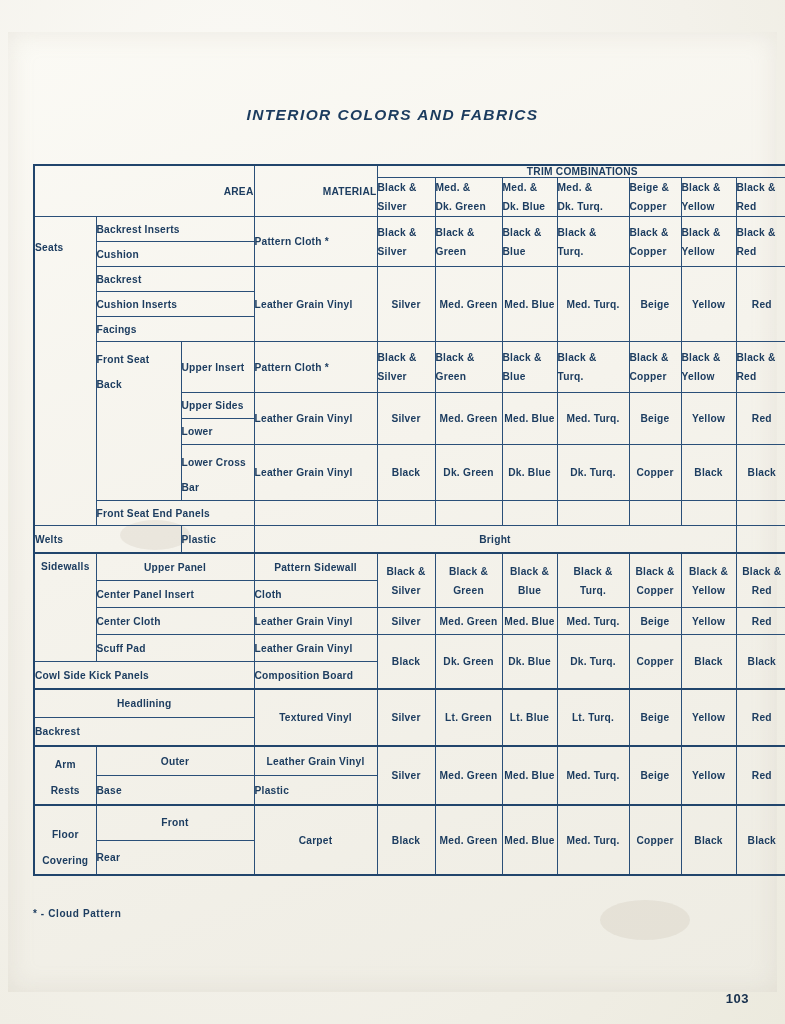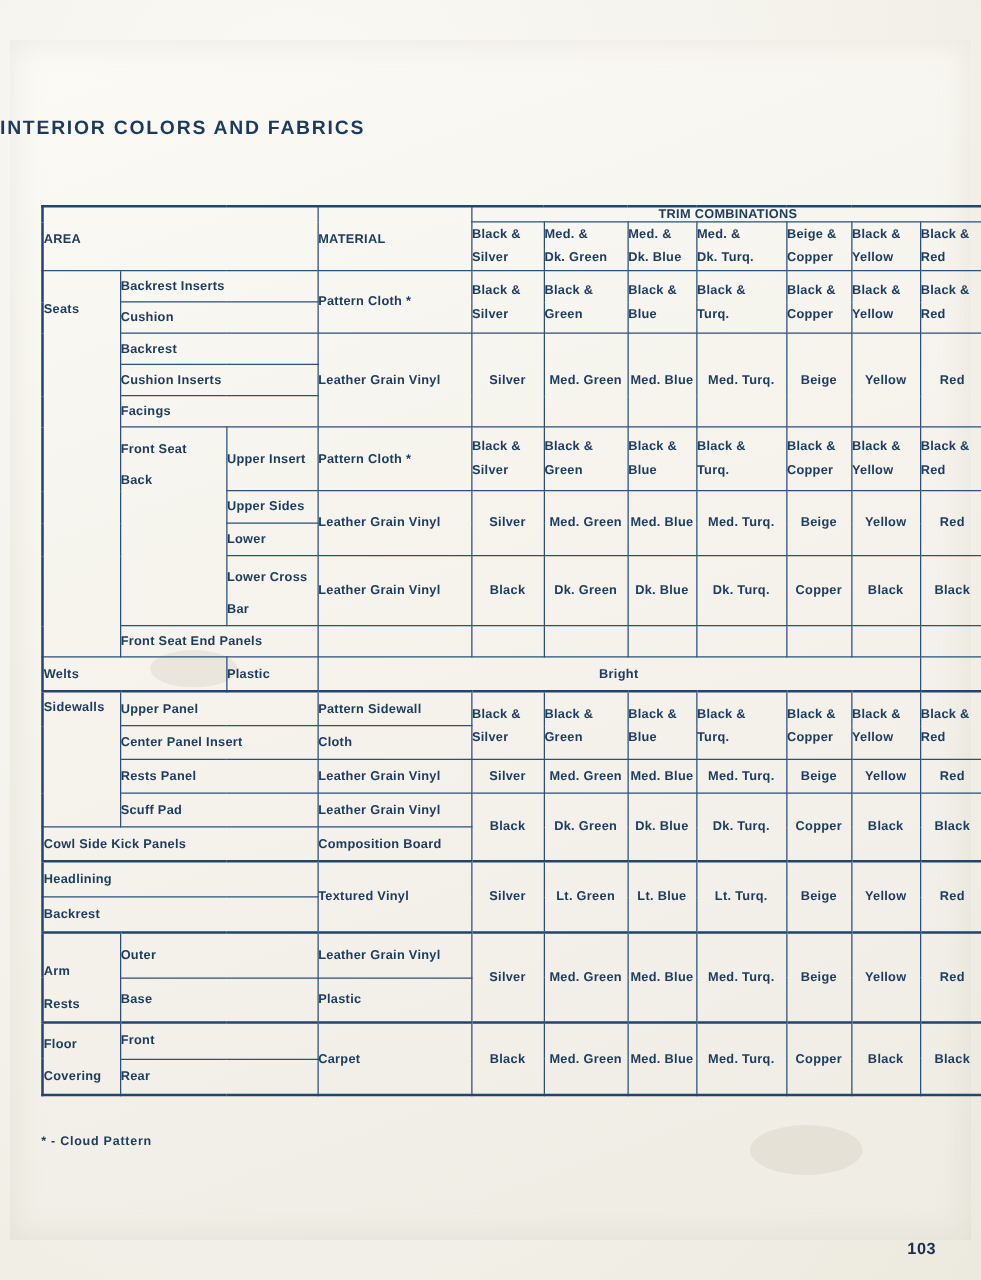--- a/index.html
+++ b/index.html
@@ -25,23 +25,24 @@
   .paper-edge {
     position: absolute;
     left: 8px; top: 32px;
     width: 769px; height: 960px;
     background: linear-gradient(160deg,#fbfaf5 0%,#f5f3ec 45%,#eeece3 100%);
     box-shadow: inset 0 0 26px rgba(180,175,155,0.22);
   }
 
   .title-block {
     position: absolute;
-    left: 0; top: 92px;
+    left: 0; top: 104px;
     width: 785px;
-    text-align: left;
+    text-align: center;
+    font-style: italic;
   }
   .title-line {
     font-weight: bold;
     letter-spacing: 1.4px;
     font-size: 15.5px;
     line-height: 21px;
     color: #1b3b5e;
   }
   .title-line.l2 { font-size: 15.5px; letter-spacing: 1.3px; }
 
@@ -69,21 +70,21 @@
   table.spec { border: 2px solid #21456c; }
 
   .cell {
     padding: 3px 6px;
     line-height: 15px;
   }
   .cl { text-align: left; }
   .cc { text-align: center; }
 
   th.hdr-area, th.hdr-material {
-    text-align: left;
+    text-align: right;
     letter-spacing: 1.3px;
     font-size: 10.6px;
     vertical-align: middle;
     margin-top: 48px;
   }
   th.hdr-trim {
     text-align: center;
     letter-spacing: 1.1px;
     font-size: 10.4px;
     padding: 8px 0 7px 0;
@@ -96,21 +97,21 @@
     font-size: 10.2px;
     vertical-align: middle;
   }
   th.trimcol .c2 { display:block; }
 
   td.two-line {
     line-height: 19px;
   }
   td.two-line .c2 { display: block; }
 
-  .sec-top { border-top: 2px solid #21456c !important; }
+  .sec-top { border-top: 2px solid #21456c !important; text-align: center; }
   .thin-bottom { border-bottom: 1px solid #5d7e9f; margin-top: 12px; }
 
   .footnote {
     position: absolute;
     left: 33px; top: 908px;
     font-size: 10px;
     font-weight: bold;
     letter-spacing: 0.6px;
     color: #1d3d60;
   }
@@ -368,21 +369,21 @@
           <span>Black &amp;</span>
           <span class="c2">Red</span>
         </td>
       </tr>
       <tr>
         <td class="cell cl" colspan="2" style="height:26px">Center Panel Insert</td>
         <td class="cell cl">Cloth</td>
       </tr>
 
       <tr>
-        <td class="cell cl" colspan="2" style="height:26px">Rests Panel</td>
+        <td class="cell cl" colspan="2" style="height:26px">Center Cloth</td>
         <td class="cell cl">Leather Grain Vinyl</td>
         <td class="cell cc">Silver</td>
         <td class="cell cc">Med. Green</td>
         <td class="cell cc">Med. Blue</td>
         <td class="cell cc">Med. Turq.</td>
         <td class="cell cc">Beige</td>
         <td class="cell cc">Yellow</td>
         <td class="cell cc">Red</td>
       </tr>
 
@@ -412,41 +413,41 @@
         <td class="cell cc sec-top" rowspan="2">Lt. Turq.</td>
         <td class="cell cc sec-top" rowspan="2">Beige</td>
         <td class="cell cc sec-top" rowspan="2">Yellow</td>
         <td class="cell cc sec-top" rowspan="2">Red</td>
       </tr>
       <tr>
         <td class="cell cl" colspan="3" style="height:27px">Backrest</td>
       </tr>
 
       <tr>
-        <td class="cell cl sec-top" rowspan="2" style="vertical-align:top;padding-top:18px;line-height:26px">
+        <td class="cell cl sec-top" rowspan="2" style="vertical-align:top;padding-top:5px;line-height:26px">
           <span>Arm</span>
           <span style="display:block">Rests</span>
         </td>
         <td class="cell cl thin-bottom sec-top" colspan="2" style="height:26px">Outer</td>
         <td class="cell cl sec-top">Leather Grain Vinyl</td>
         <td class="cell cc sec-top" rowspan="2">Silver</td>
         <td class="cell cc sec-top" rowspan="2">Med. Green</td>
         <td class="cell cc sec-top" rowspan="2">Med. Blue</td>
         <td class="cell cc sec-top" rowspan="2">Med. Turq.</td>
         <td class="cell cc sec-top" rowspan="2">Beige</td>
         <td class="cell cc sec-top" rowspan="2">Yellow</td>
         <td class="cell cc sec-top" rowspan="2">Red</td>
       </tr>
       <tr>
         <td class="cell cl" colspan="2" style="height:26px">Base</td>
         <td class="cell cl">Plastic</td>
       </tr>
 
       <tr>
-        <td class="cell cl sec-top" rowspan="2" style="vertical-align:top;padding-top:4px;line-height:26px">
+        <td class="cell cl sec-top" rowspan="2" style="vertical-align:top;padding-top:16px;line-height:26px">
           <span>Floor</span>
           <span style="display:block">Covering</span>
         </td>
         <td class="cell cl thin-bottom sec-top" colspan="2" style="height:26px">Front</td>
         <td class="cell cl sec-top" rowspan="2">Carpet</td>
         <td class="cell cc sec-top" rowspan="2">Black</td>
         <td class="cell cc sec-top" rowspan="2">Med. Green</td>
         <td class="cell cc sec-top" rowspan="2">Med. Blue</td>
         <td class="cell cc sec-top" rowspan="2">Med. Turq.</td>
         <td class="cell cc sec-top" rowspan="2">Copper</td>

